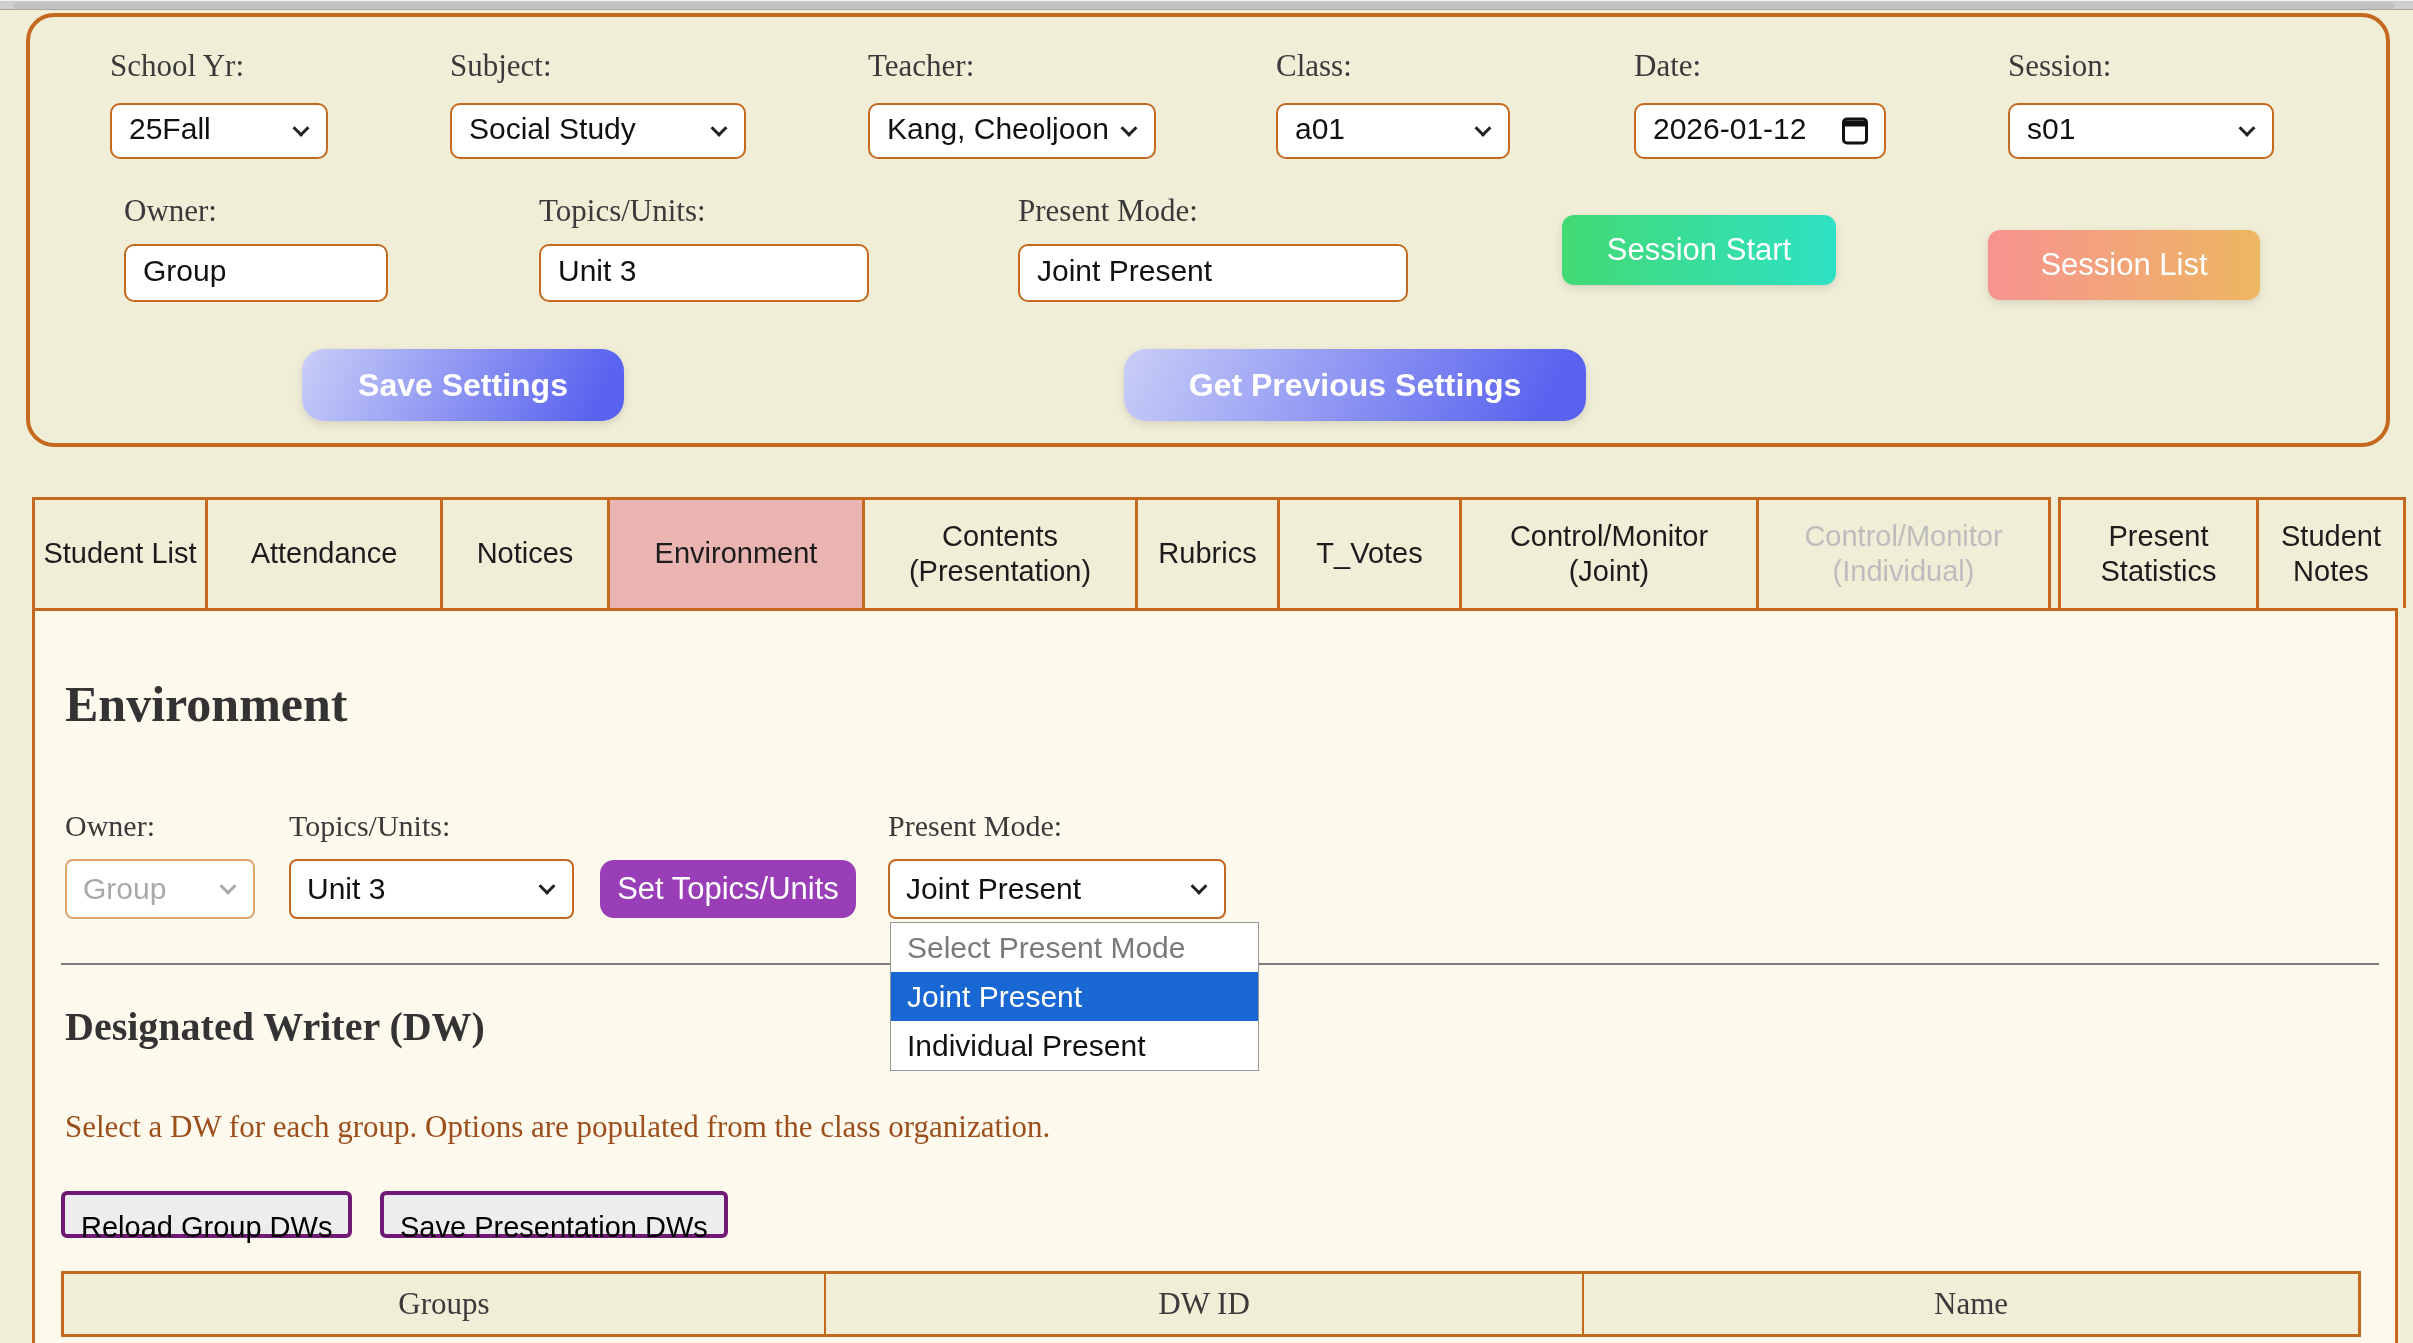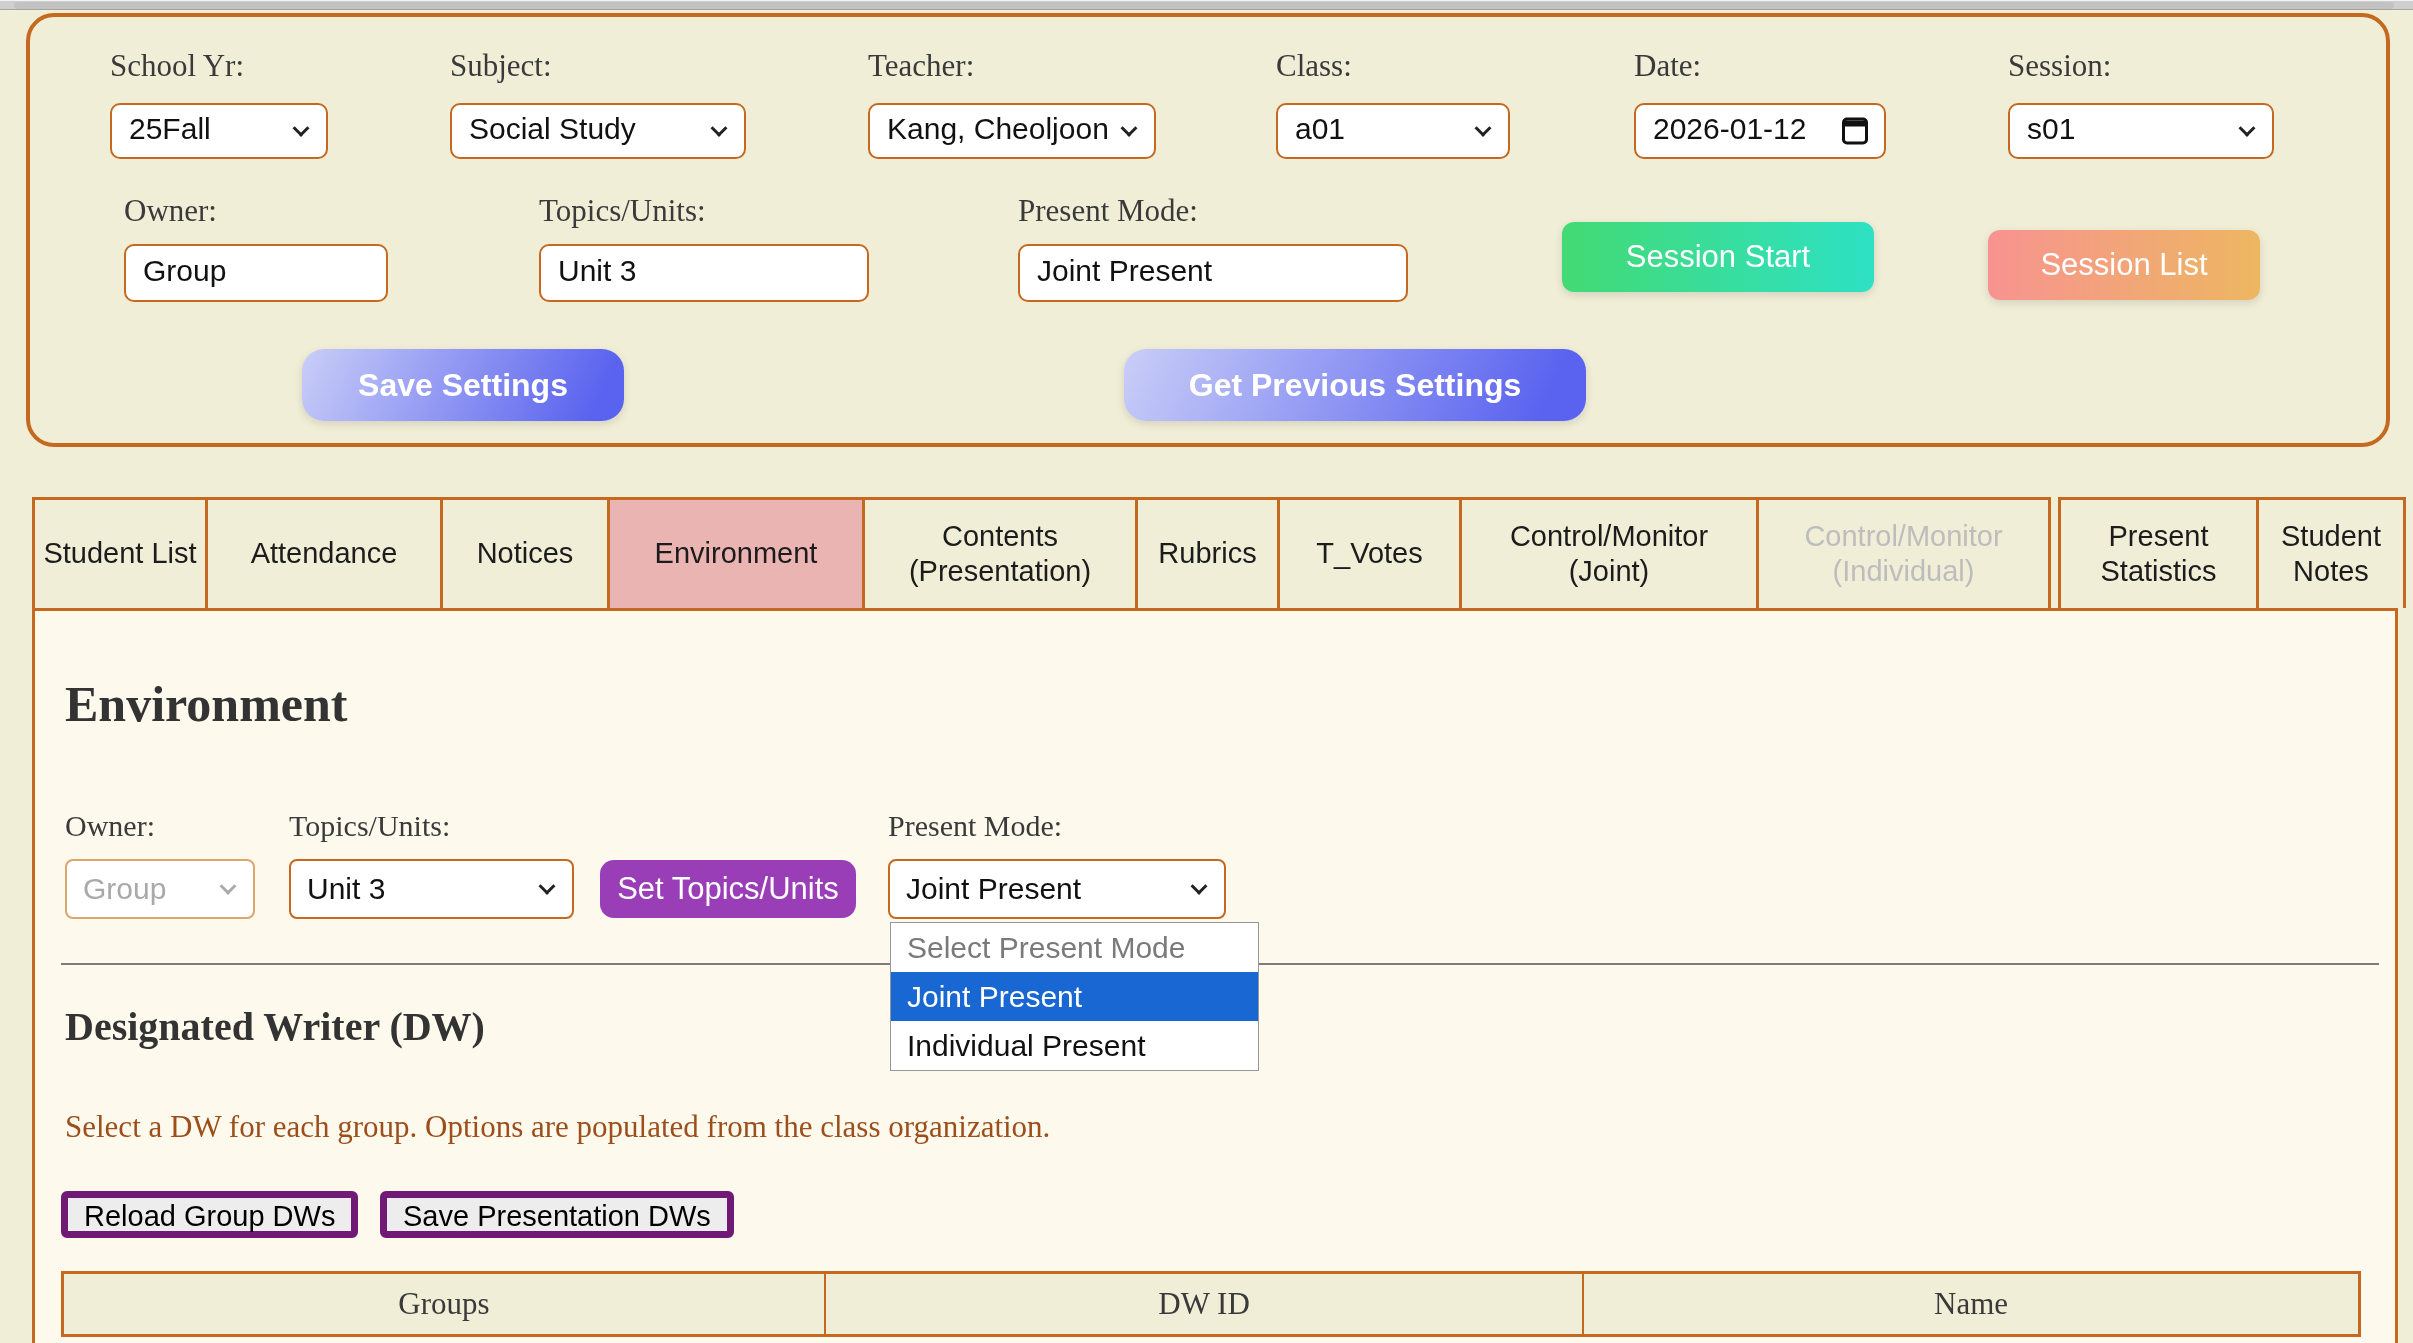--- a/index.html
+++ b/index.html
@@ -72,22 +72,22 @@
     background:#7c7c7c; }
   .dropdown { position:absolute; left:855px; top:311px; width:369px; z-index:5;
     background:#fff; border:1px solid #979797; }
   .opt { height:49px; display:flex; align-items:center; padding:0 16px;
     font-size:30px; color:#111; cursor:pointer; }
   .opt.placeholder { color:#7a7a7a; }
   .opt.selected { background:#1967d2; color:#fff; }
   .desc { position:absolute; left:30px; top:498px; font-size:31px; color:#9c4e1b;
     white-space:nowrap; }
   .plain-btn { position:absolute; top:580px; height:47px; background:#ededed;
-    border:7px solid #701a75; border-radius:6px; font-size:29px; color:#000;
-    font-family:"Liberation Sans", sans-serif; padding:2px 16px; cursor:pointer; }
+    border:4px solid #701a75; border-radius:6px; font-size:29px; color:#000;
+    font-family:"Liberation Sans", sans-serif; padding:16px 16px; cursor:pointer; }
   .dwtable { position:absolute; left:26px; top:660px; width:2300px;
     border:3px solid #c4691f; display:flex; }
   .dwtable .th { height:60px; background:#f0eed7; display:flex; align-items:center;
     justify-content:center; font-size:31px; border-left:2px solid #c4691f; }
   .dwtable .th:first-child { border-left:none; }
 </style>
 </head>
 <body>
 
 <div class="screen">
@@ -142,21 +142,21 @@
     <div class="flabel comic" style="left:509px; top:176px;">Topics/Units:</div>
     <div class="ctrl noicon" style="left:509px; top:227px; width:330px; height:58px;">
       <span>Unit 3</span>
     </div>
 
     <div class="flabel comic" style="left:988px; top:176px;">Present Mode:</div>
     <div class="ctrl noicon" style="left:988px; top:227px; width:390px; height:58px;">
       <span>Joint Present</span>
     </div>
 
-    <button class="grad-btn start" style="left:1532px; top:205px; width:312px; height:70px;">Session Start</button>
+    <button class="grad-btn start" style="left:1532px; top:198px; width:274px; height:70px;">Session Start</button>
     <button class="grad-btn stop" style="left:1958px; top:213px; width:272px; height:70px;">Session List</button>
 
     <button class="grad-btn bluebtn" style="left:272px; top:332px; width:322px; height:72px;">Save Settings</button>
     <button class="grad-btn bluebtn" style="left:1094px; top:332px; width:462px; height:72px;">Get Previous Settings</button>
   </section>
 
   <nav class="tabs">
     <div class="tab" style="width:176px;">Student List</div>
     <div class="tab" style="width:238px;">Attendance</div>
     <div class="tab" style="width:170px;">Notices</div>

